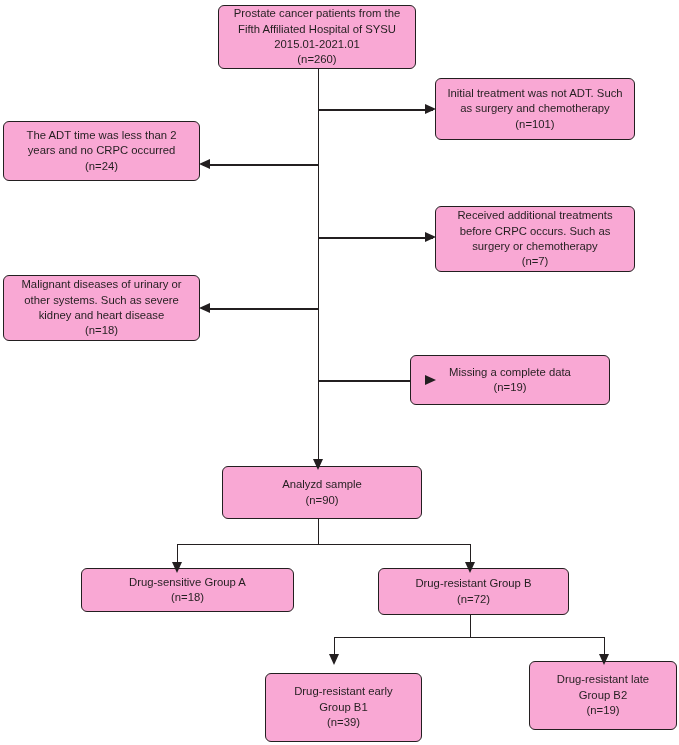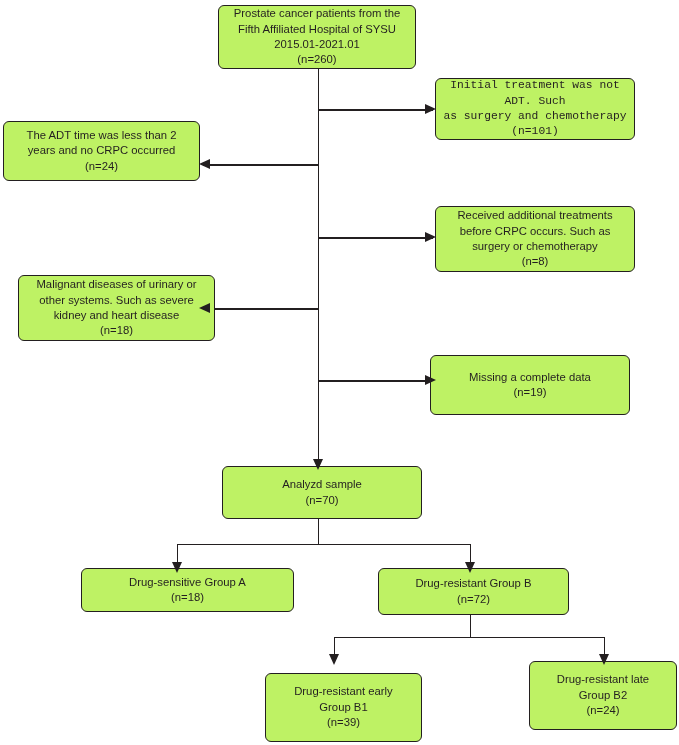--- a/index.html
+++ b/index.html
@@ -14,21 +14,21 @@
     height: 745px;
     background: #ffffff;
     font-family: "Liberation Sans", sans-serif;
     overflow: hidden;
   }
   .node {
     position: absolute;
     box-sizing: border-box;
     border: 1.6px solid #231f20;
     border-radius: 6px;
-    background: #bef264;
+    background: #f9a8d4;
     display: flex;
     align-items: center;
     justify-content: center;
     text-align: center;
     color: #231f20;
     font-size: 11.3px;
     line-height: 15.4px;
     padding: 2px 6px;
     z-index: 2;
   }
@@ -102,54 +102,54 @@
   <div class="edge v" style="left:603.5px; top:636.5px; height:22px;"></div>
   <div class="arrow down" style="left:598.8px; top:654px;"></div>
 
   <div class="node" style="left:218px; top:5px; width:198px; height:64px;">
     <span class="node-text">Prostate cancer patients from the
 Fifth Affiliated Hospital of SYSU
 2015.01-2021.01
 (n=260)</span>
   </div>
 
-  <div class="node" style="left:435px; top:78px; width:200px; height:62px;font-family:Liberation Mono, monospace;">
+  <div class="node" style="left:435px; top:78px; width:200px; height:62px;">
     <span class="node-text">Initial treatment was not ADT. Such
 as surgery and chemotherapy
 (n=101)</span>
   </div>
 
   <div class="node" style="left:3px; top:121px; width:197px; height:60px;">
     <span class="node-text">The ADT time was less than 2
 years and no CRPC occurred
 (n=24)</span>
   </div>
 
   <div class="node" style="left:435px; top:206px; width:200px; height:66px;">
     <span class="node-text">Received additional treatments
 before CRPC occurs. Such as
 surgery or chemotherapy
-(n=8)</span>
+(n=7)</span>
   </div>
 
-  <div class="node" style="left:3px; top:275px; width:197px; height:66px;margin-left:15px;">
+  <div class="node" style="left:3px; top:275px; width:197px; height:66px;">
     <span class="node-text">Malignant diseases of urinary or
 other systems. Such as severe
 kidney and heart disease
 (n=18)</span>
   </div>
 
-  <div class="node" style="left:430px; top:355px; width:200px; height:60px;">
+  <div class="node" style="left:410px; top:355px; width:200px; height:50px;">
     <span class="node-text">Missing a complete data
 (n=19)</span>
   </div>
 
   <div class="node" style="left:222px; top:466px; width:200px; height:53px;">
     <span class="node-text">Analyzd sample
-(n=70)</span>
+(n=90)</span>
   </div>
 
   <div class="node" style="left:81px; top:568px; width:213px; height:44px;">
     <span class="node-text">Drug-sensitive  Group A
 (n=18)</span>
   </div>
 
   <div class="node" style="left:378px; top:568px; width:191px; height:47px;">
     <span class="node-text">Drug-resistant Group B
 (n=72)</span>
@@ -157,16 +157,16 @@
 
   <div class="node" style="left:265px; top:661px; width:157px; height:69px;margin-top:12px;">
     <span class="node-text">Drug-resistant  early
 Group B1
 (n=39)</span>
   </div>
 
   <div class="node" style="left:529px; top:661px; width:148px; height:69px;">
     <span class="node-text">Drug-resistant  late
 Group B2
-(n=24)</span>
+(n=19)</span>
   </div>
 
 </div>
 
 </body></html>

